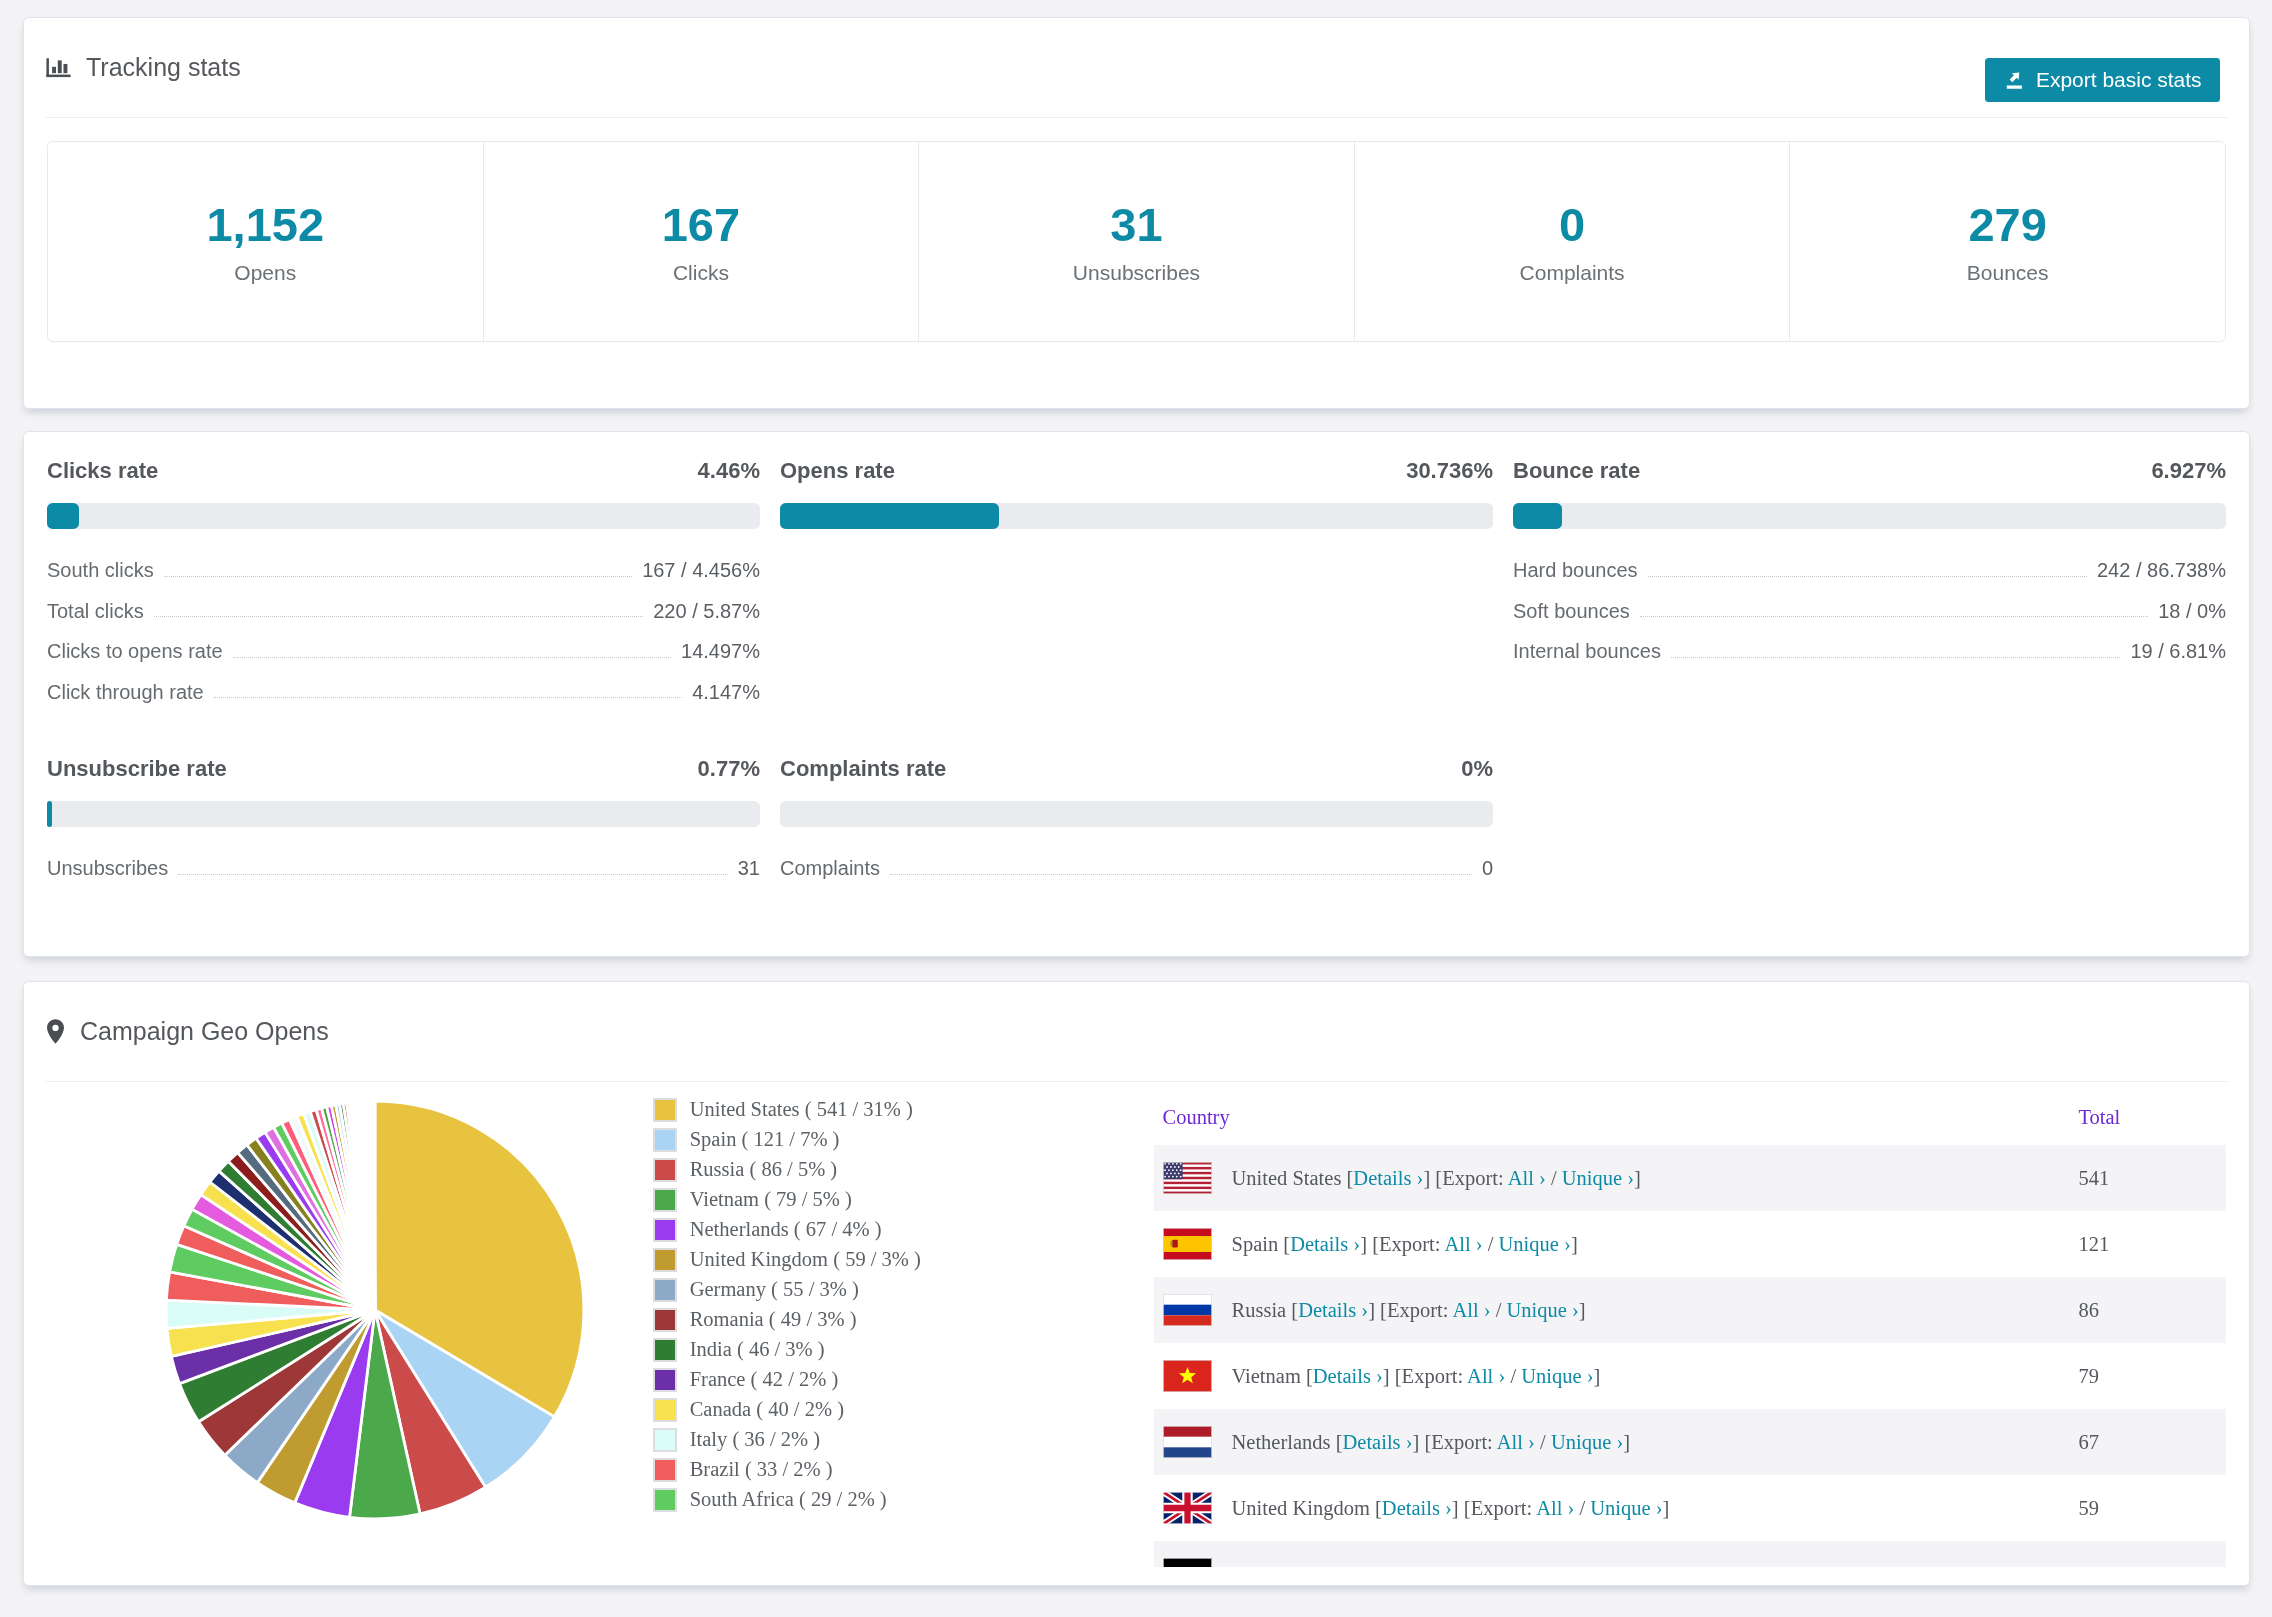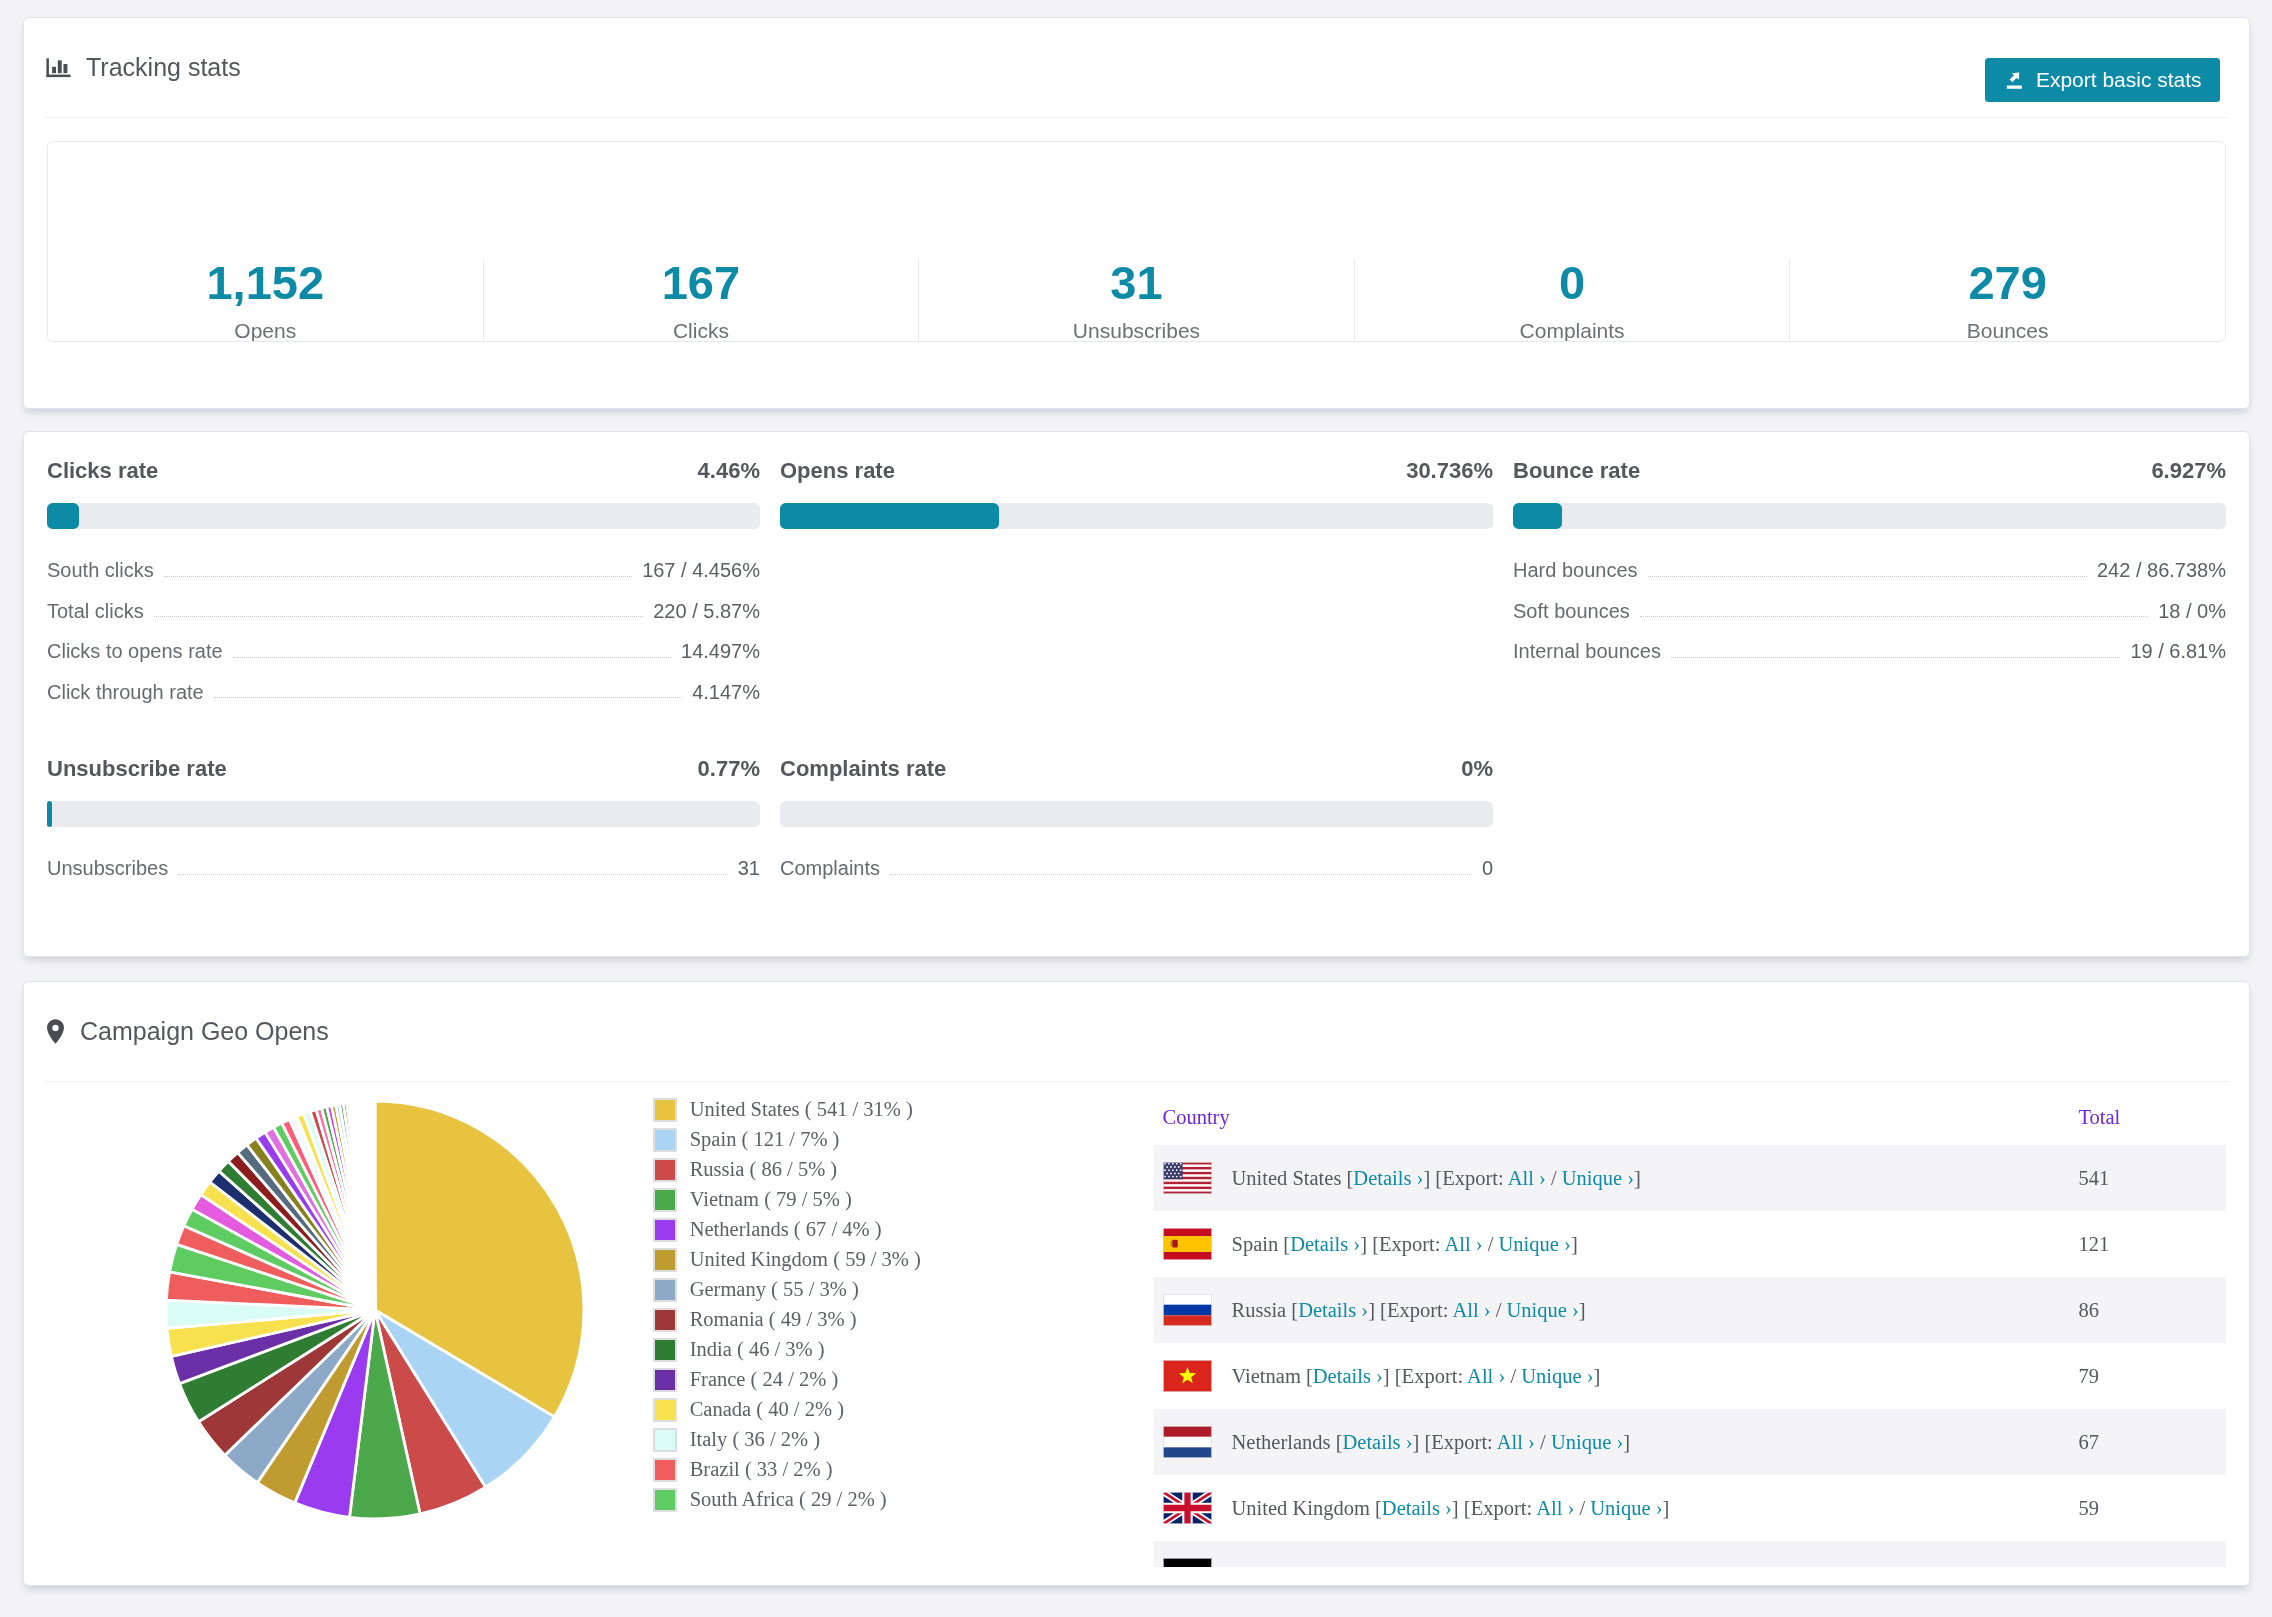--- a/index.html
+++ b/index.html
@@ -30,21 +30,21 @@
     position:absolute;top:40px;right:29px;height:44px;
     display:flex;align-items:center;gap:10px;padding:0 18.4px;
     background:var(--accent);color:#fff;border:none;border-radius:3.5px;
     font-size:21px;font-family:inherit;cursor:pointer;
   }
   .btn-export svg{width:22.6px;height:22.6px;display:block;}
 
   
   .summary-stats{
     position:absolute;left:23px;right:23px;top:123px;height:199px;
-    border:0.7px solid #e7e9ee;border-radius:5.6px;display:flex;overflow:hidden;background:#fff;align-items:flex-end;
+    border:0.7px solid #e7e9ee;border-radius:5.6px;display:flex;overflow:hidden;background:#fff;
   }
   .stat-cell{flex:1;display:flex;flex-direction:column;justify-content:center;align-items:center;}
   .stat-cell + .stat-cell{border-left:0.7px solid #e7e9ee;}
   .stat-value{font-size:47px;font-weight:700;color:var(--accent);line-height:1;}
   .stat-label{font-size:21px;color:#6c7176;margin-top:14px;line-height:1;}
 
   
   .rates-grid{position:absolute;left:23px;right:23px;display:grid;grid-template-columns:1fr 1fr 1fr;column-gap:20px;}
   #rates-row-1{top:28px;}
   #rates-row-2{top:326px;}
@@ -336,21 +336,21 @@
         <li class="legend-item">
           <span class="swatch" style="background: rgb(158, 56, 56);"></span>
           <span class="legend-text">Romania ( 49 / 3% )</span>
         </li>
         <li class="legend-item">
           <span class="swatch" style="background: rgb(47, 125, 51);"></span>
           <span class="legend-text">India ( 46 / 3% )</span>
         </li>
         <li class="legend-item">
           <span class="swatch" style="background: rgb(107, 47, 168);"></span>
-          <span class="legend-text">France ( 24 / 2% )</span>
+          <span class="legend-text">France ( 42 / 2% )</span>
         </li>
         <li class="legend-item">
           <span class="swatch" style="background: rgb(247, 225, 78);"></span>
           <span class="legend-text">Canada ( 40 / 2% )</span>
         </li>
         <li class="legend-item">
           <span class="swatch" style="background: rgb(218, 252, 246);"></span>
           <span class="legend-text">Italy ( 36 / 2% )</span>
         </li>
         <li class="legend-item">

